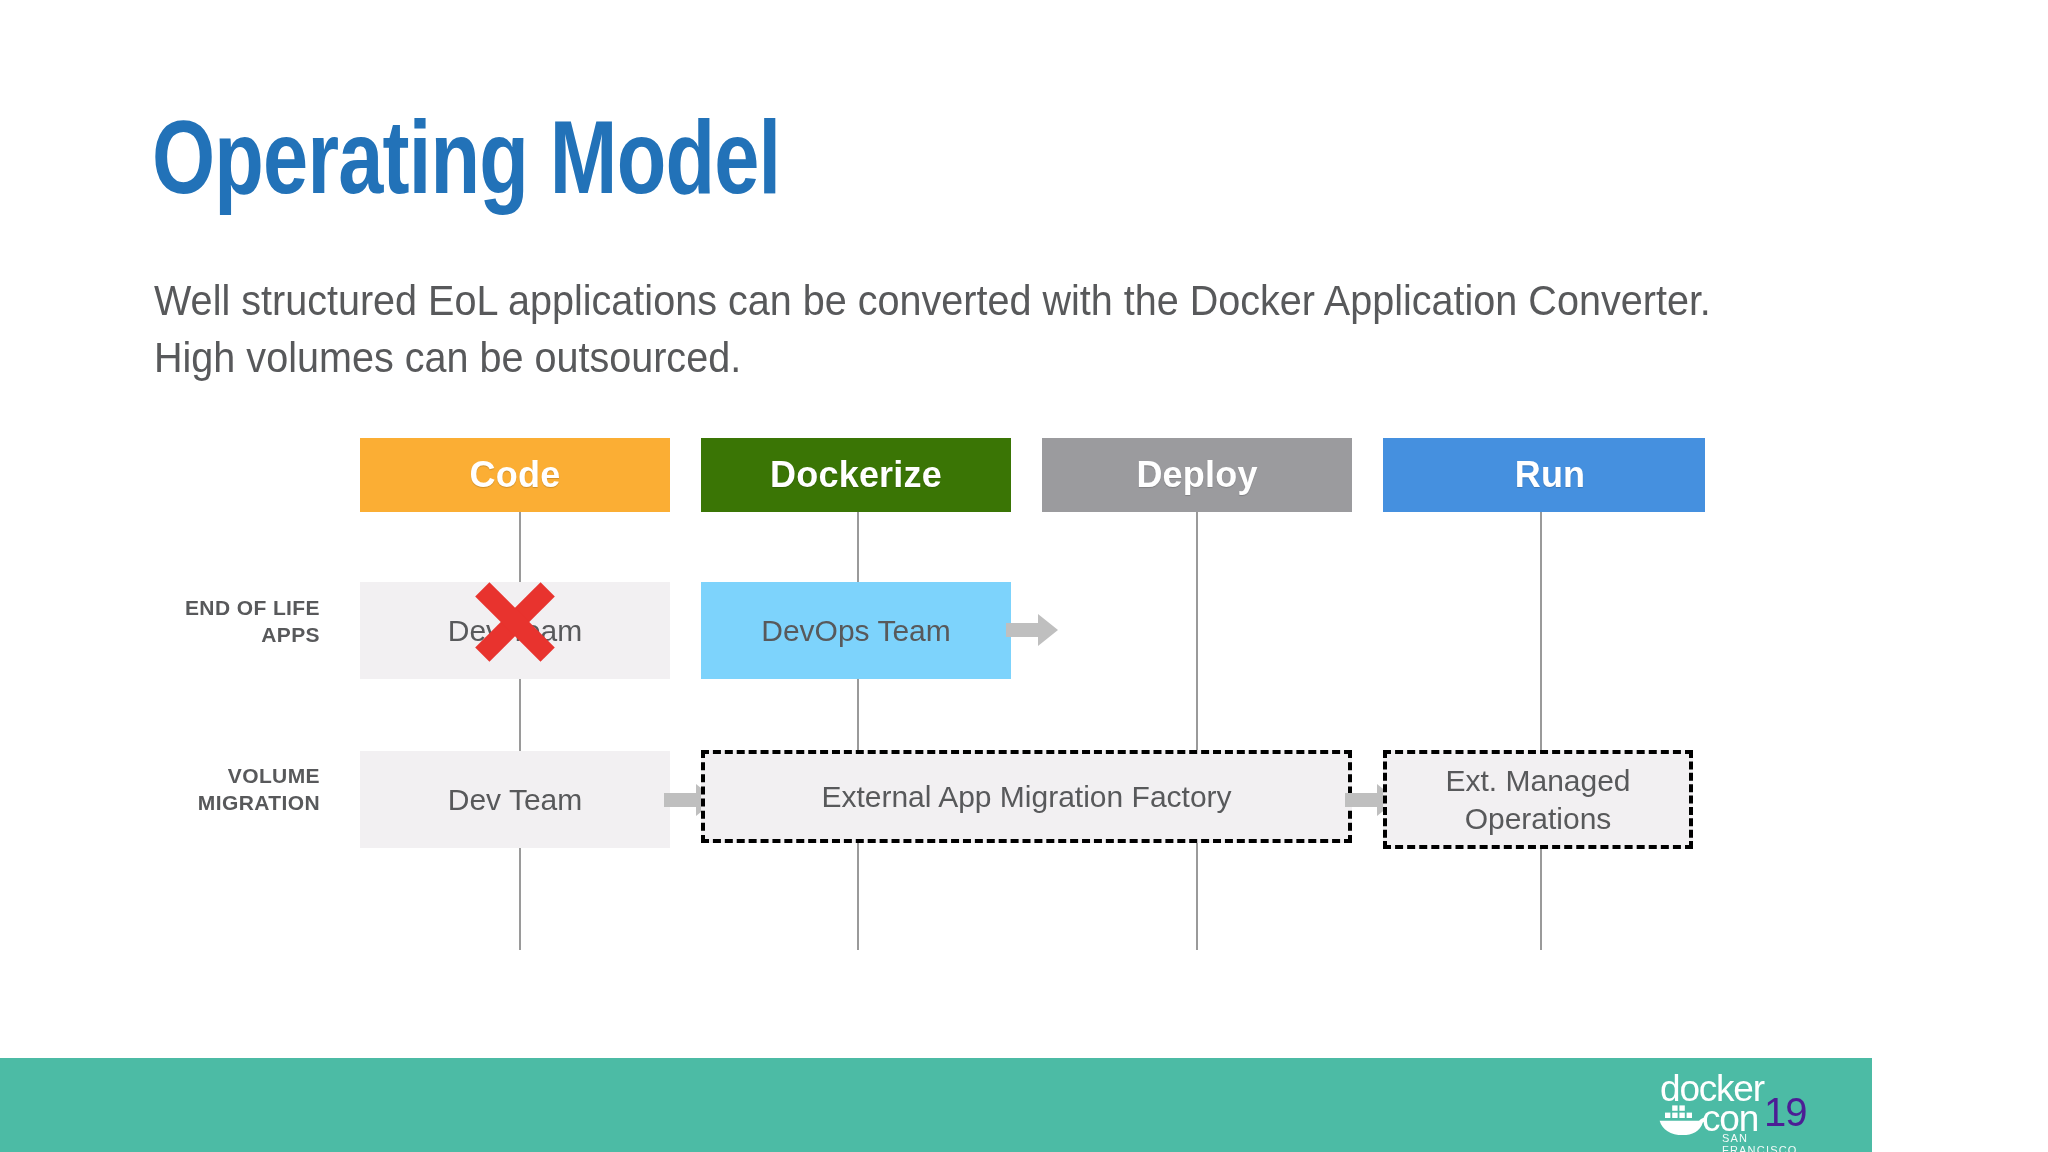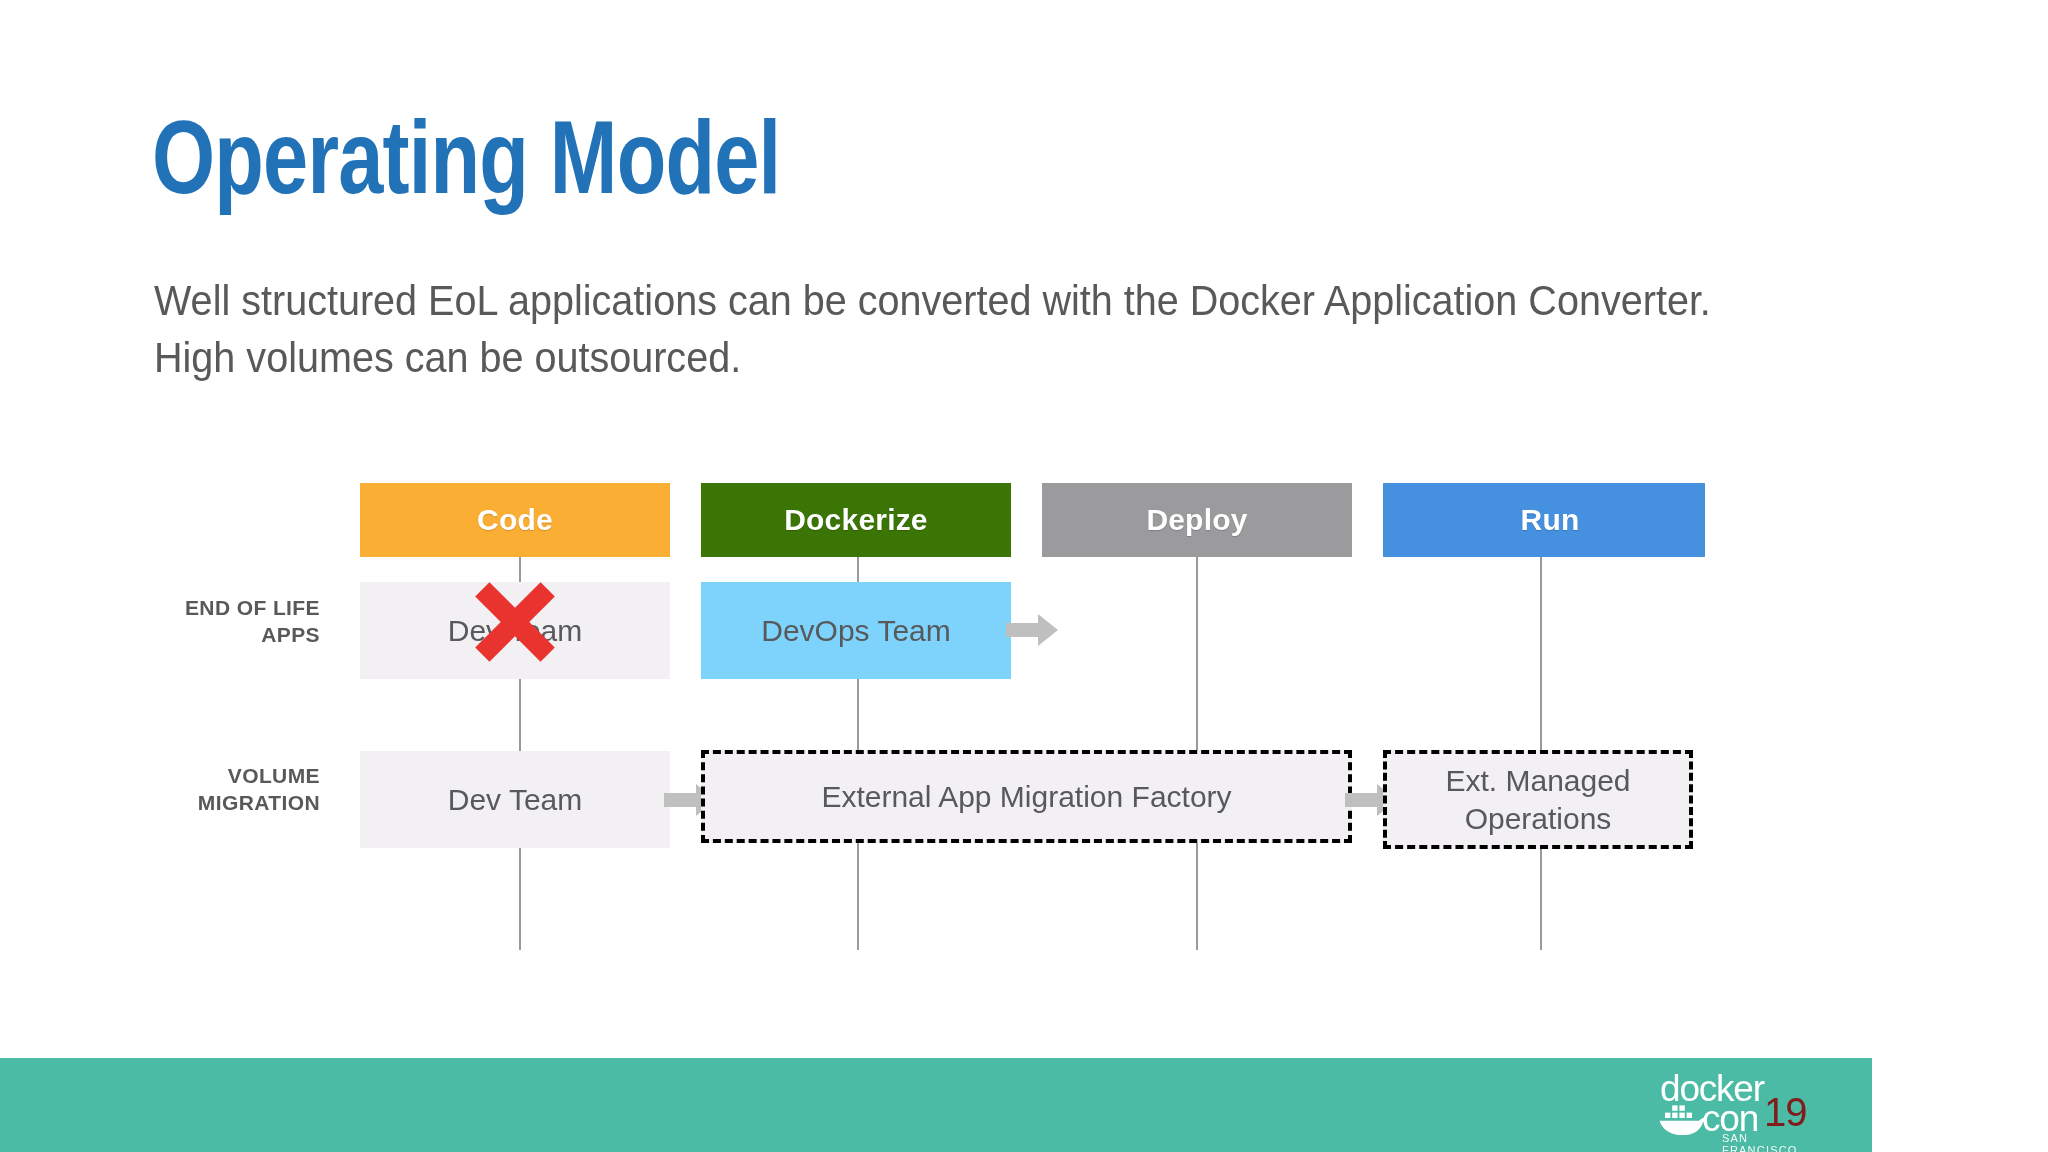--- a/index.html
+++ b/index.html
@@ -71,25 +71,24 @@
 
   
   .phase-header {
     position: absolute;
     top: 438px;
     height: 74px;
     display: flex;
     align-items: center;
     justify-content: center;
     color: #ffffff;
-    font-size: 30px;
+    font-size: 36px;
     font-weight: 700;
     letter-spacing: 0.2px;
     text-shadow: 0 1px 1px rgba(0,0,0,0.18);
-    margin-top: 45px;
   }
 
   
   .row-label {
     position: absolute;
     width: 260px;
     left: 60px;
     text-align: right;
     color: #58595b;
     font-weight: 700;
@@ -170,21 +169,21 @@
     color: #ffffff;
   }
   #logo-word-19 {
     position: absolute;
     left: 150px;
     top: 22px;
     font-size: 40px;
     font-weight: 400;
     letter-spacing: -1px;
     line-height: 1;
-    color: #7f1d1d;
+    color: #4c1d95;
   }
   #logo-sf {
     position: absolute;
     left: 108px;
     top: 62px;
     font-size: 11px;
     letter-spacing: 1.2px;
     color: #ffffff;
     opacity: 0.95;
   }

